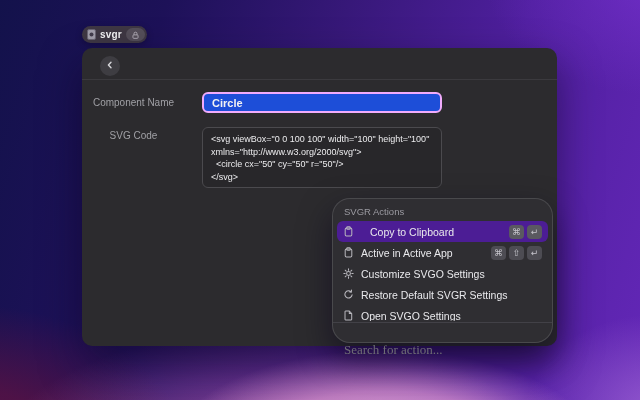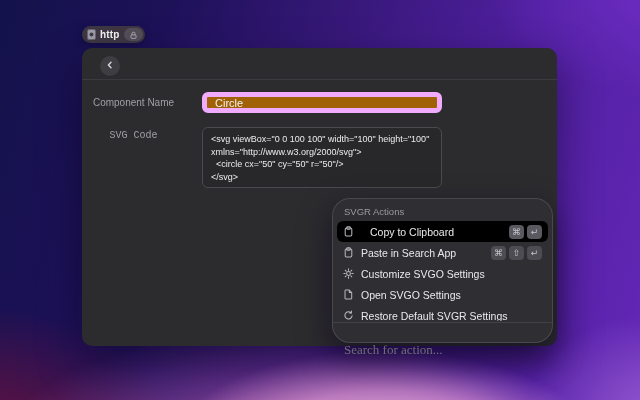--- a/index.html
+++ b/index.html
@@ -27,59 +27,59 @@
   
   .window { position:absolute; left:82px; top:48px; width:475px; height:298px;
     border-radius:10px; background:#2c2b2e; box-shadow:0 18px 40px rgba(10,4,28,.5); }
   .back-btn { position:absolute; left:18px; top:8px; width:20px; height:20px; border-radius:50%;
     background:#3e3d42; border:none; display:flex; align-items:center; justify-content:center; cursor:pointer; }
   .win-divider { position:absolute; left:0; right:0; top:31px; height:1px; background:#3b3a3e; }
 
   .field-label { position:absolute; left:0; width:103px; text-align:center;
     font-size:10px; color:#a0a0a5; }
   .lbl-1 { top:44px; line-height:21px; }
-  .lbl-2 { top:82px; line-height:12px;font-family:Liberation Mono, monospace; }
+  .lbl-2 { top:82px; line-height:12px; }
   .text-input { position:absolute; left:120px; top:44px; width:240px; height:21px;
-    background:#a16207; border:5px solid #f0abfc; border-radius:6px; color:#f2f2f3;
-    font-size:11px; padding:0 8px; font-family:inherit; outline:none; }
+    background:#1d4ed8; border:2px solid #f0abfc; border-radius:6px; color:#f2f2f3;
+    font-size:11px; padding:0 8px; font-family:inherit; outline:none;font-weight:bold; }
   .code-area { position:absolute; left:120px; top:79px; width:240px; height:61px;
     background:#28272a; border:1px solid #4b4a4e; border-radius:6px; color:#ececee;
     font-size:9px; line-height:12.5px; padding:5px 8px; white-space:pre-wrap;
     word-break:break-word; overflow:hidden; }
 
   
   .panel { position:absolute; left:332px; top:198px; width:221px; height:145px;
     border-radius:18px; background:#2f2e32; border:1px solid rgba(255,255,255,.13);
     box-shadow:0 14px 32px rgba(10,4,28,.55); }
   .panel-title { position:absolute; left:11px; top:7px; font-size:9.5px; color:#9b9aa1; }
   .action-list { position:absolute; left:4px; right:4px; top:22px; height:100px; overflow:hidden; }
   .action-row { height:21px; border-radius:6px; display:flex; align-items:center; gap:7px;
     padding:0 6px; cursor:pointer; }
-  .action-row.selected { background:#000000;gap:16px; }
+  .action-row.selected { background:#4c1d95;gap:16px; }
   .action-icon { width:11px; height:11px; display:flex; align-items:center; color:#b9b8be; flex:0 0 auto; }
   .action-label { flex:1; font-size:10.5px; color:#e9e9ec; white-space:nowrap; overflow:hidden; }
   .keys { display:flex; gap:3px; }
   .key { width:15px; height:14px; border-radius:4px; background:#4d4c53; color:#c6c5cc;
     font-size:9px; line-height:14px; text-align:center; font-family:"DejaVu Sans",sans-serif; }
   .selected .key { background:#5a5960; }
   .panel-divider { position:absolute; left:0; right:0; top:123px; height:1px; background:#424147; }
   .search-input { position:absolute; left:4px; right:4px; top:141px; height:19px;
     background:transparent; border:none; outline:none; color:#e9e9ec; font-size:13px;
     padding:0 7px; font-family:Liberation Serif, serif; }
   .search-input::placeholder { color:#6f6e75; }
 </style>
 </head>
 <body>
 
 <div class="chip">
   <span class="chip-icon"><svg width="9" height="11" viewBox="0 0 9 11">
         <rect x="0.5" y="0.5" width="8" height="10" rx="1.5" fill="#a09daa" stroke="#6a6573"></rect>
         <circle cx="4.5" cy="5.5" r="2" fill="#423c4c"></circle>
       </svg></span>
-  <span class="chip-label">http</span>
+  <span class="chip-label">svgr</span>
   <span class="chip-badge">
       <span><svg viewBox="0 0 12 12" width="9" height="9" fill="none" stroke="#b4b0ba" stroke-width="1.2">
           <rect x="2.6" y="5.2" width="6.8" height="4.6" rx="1.2"></rect>
           <path d="M4 5.2V3.6a2 2 0 0 1 4 0v1.6"></path>
         </svg></span>
     </span>
 </div>
 
 <div class="window">
   <div>
@@ -116,50 +116,50 @@
           <span class="key">↵</span>
         </span>
       </div>
       <div class="action-row">
         <span class="action-icon">
           <svg viewBox="0 0 12 12" width="11" height="11" fill="none" stroke="currentColor" stroke-width="1.1" stroke-linejoin="round">
             <rect x="2.4" y="2.2" width="7.2" height="8.6" rx="1.3"></rect>
             <rect x="4.1" y="0.9" width="3.8" height="2.6" rx="0.9"></rect>
           </svg>
         </span>
-        <span class="action-label">Paste in Search App</span>
+        <span class="action-label">Active in Active App</span>
         <span class="keys">
           <span class="key">⌘</span>
           <span class="key">⇧</span>
           <span class="key">↵</span>
         </span>
       </div>
       <div class="action-row">
         <span class="action-icon">
           <svg viewBox="0 0 12 12" width="11" height="11" fill="none" stroke="currentColor" stroke-width="1.1" stroke-linecap="round">
             <circle cx="6" cy="6" r="2.1"></circle>
             <path d="M6 0.9v1.5M6 9.6v1.5M0.9 6h1.5M9.6 6h1.5M2.4 2.4l1.05 1.05M8.55 8.55l1.05 1.05M9.6 2.4L8.55 3.45M3.45 8.55L2.4 9.6"></path>
           </svg>
         </span>
         <span class="action-label">Customize SVGO Settings</span>
       </div>
       <div class="action-row">
         <span class="action-icon">
+          <svg viewBox="0 0 12 12" width="11" height="11" fill="none" stroke="currentColor" stroke-width="1.15" stroke-linecap="round" stroke-linejoin="round">
+            <path d="M9.9 6.4A3.95 3.95 0 1 1 8.8 3.1"></path>
+            <path d="M9.3 1.2l-.3 2.2-2.2-.3"></path>
+          </svg>
+        </span>
+        <span class="action-label">Restore Default SVGR Settings</span>
+      </div>
+      <div class="action-row">
+        <span class="action-icon">
           <svg viewBox="0 0 12 12" width="11" height="11" fill="none" stroke="currentColor" stroke-width="1.1" stroke-linejoin="round">
             <path d="M2.8 1.2h4.1l2.6 2.6v6.4a0.6 0.6 0 0 1-0.6 0.6H2.8a0.6 0.6 0 0 1-0.6-0.6V1.8a0.6 0.6 0 0 1 0.6-0.6z"></path>
             <path d="M6.9 1.2v2.7h2.6"></path>
           </svg>
         </span>
         <span class="action-label">Open SVGO Settings</span>
       </div>
-      <div class="action-row">
-        <span class="action-icon">
-          <svg viewBox="0 0 12 12" width="11" height="11" fill="none" stroke="currentColor" stroke-width="1.15" stroke-linecap="round" stroke-linejoin="round">
-            <path d="M9.9 6.4A3.95 3.95 0 1 1 8.8 3.1"></path>
-            <path d="M9.3 1.2l-.3 2.2-2.2-.3"></path>
-          </svg>
-        </span>
-        <span class="action-label">Restore Default SVGR Settings</span>
-      </div>
     </div>
   <div class="panel-divider"></div>
   <input class="search-input" type="text" placeholder="Search for action..." style="">
 </div>
 
 </body></html>

